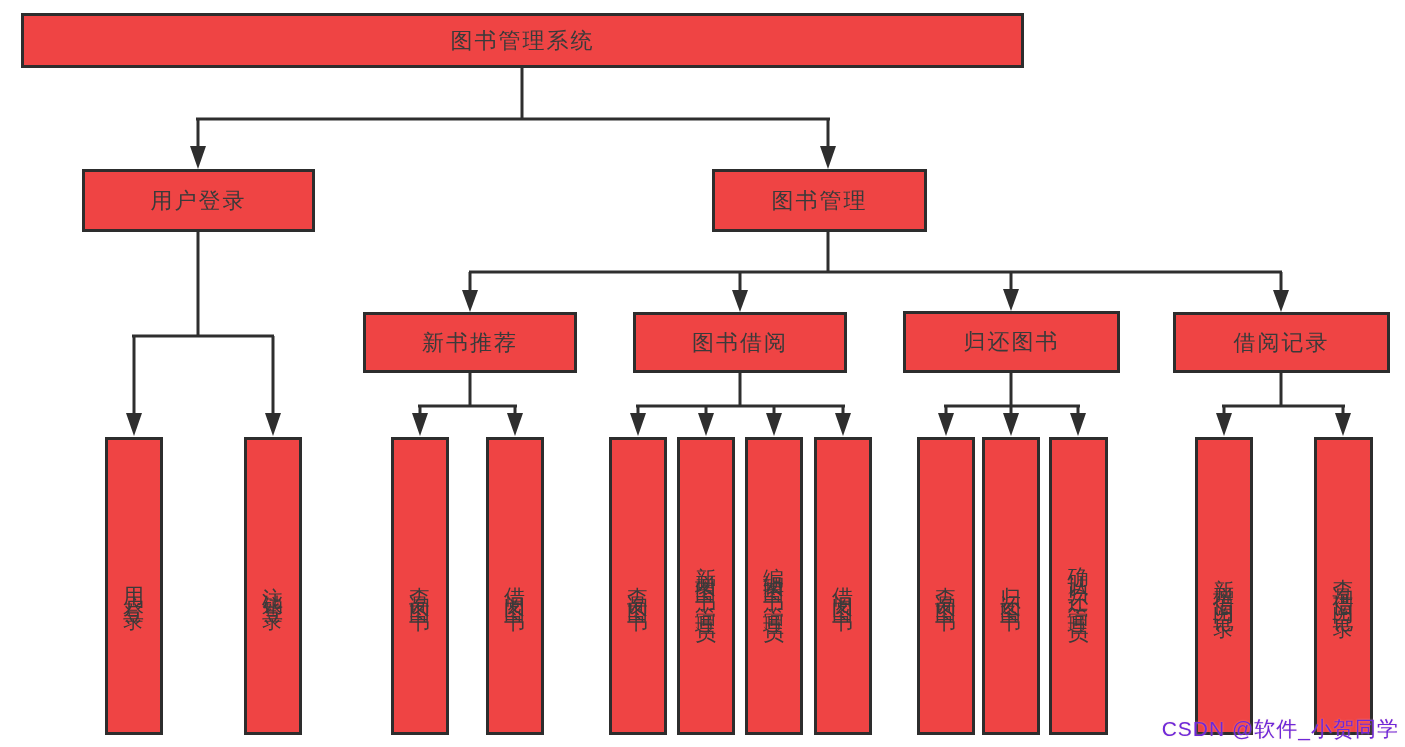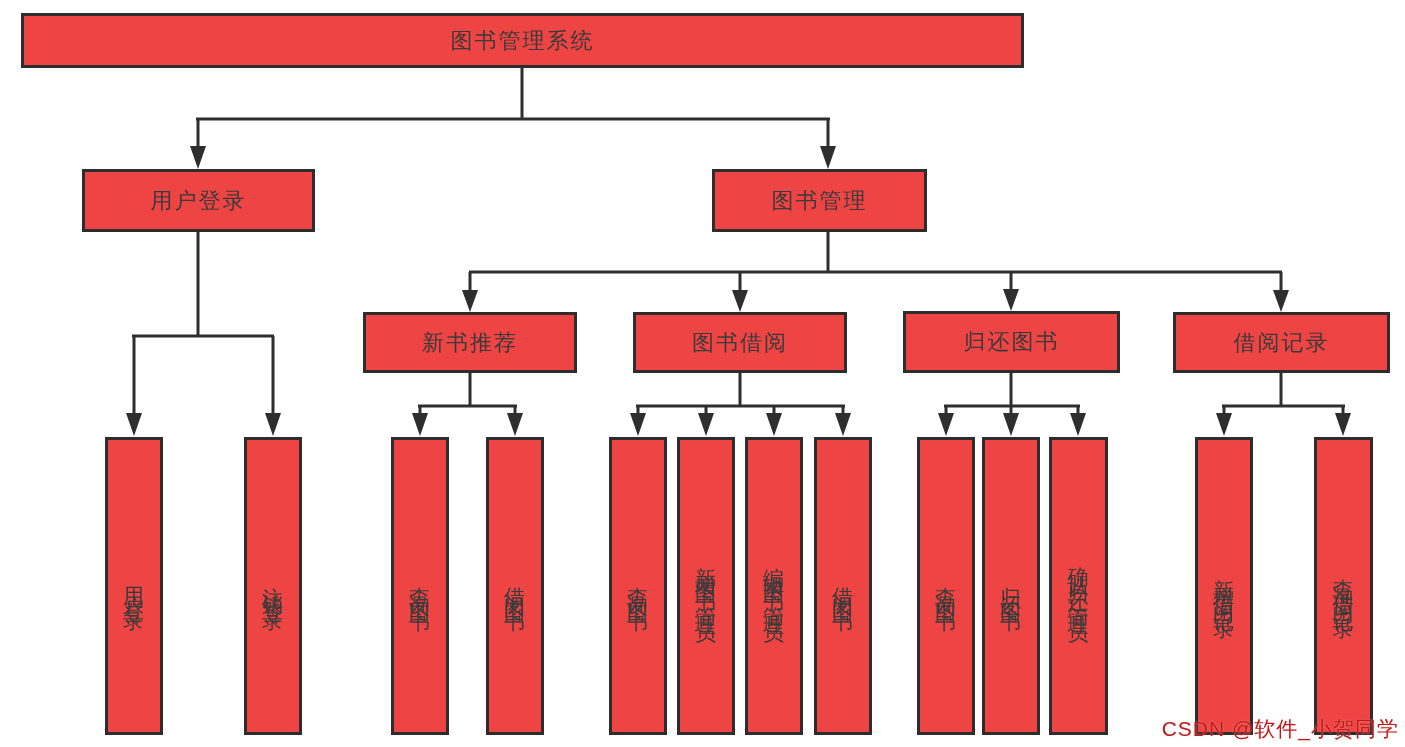--- a/index.html
+++ b/index.html
@@ -30,21 +30,21 @@
     text-orientation:mixed;
     font-size:21px;
     letter-spacing:8px;
     line-height:1;
   }
   .watermark{
     position:absolute;
     right:6px;bottom:4px;
     z-index:3;
     font-size:21px;
-    color:#b91c1c;
+    color:#6d28d9;
     letter-spacing:1px;
     text-shadow:0 0 2px rgba(255,190,190,0.55);
     white-space:nowrap;
   }
   line,polyline{stroke:#2e2e2e;stroke-width:3;fill:none;}
   polygon{fill:#2e2e2e;stroke:none;}
 </style>
 </head>
 <body>
 

